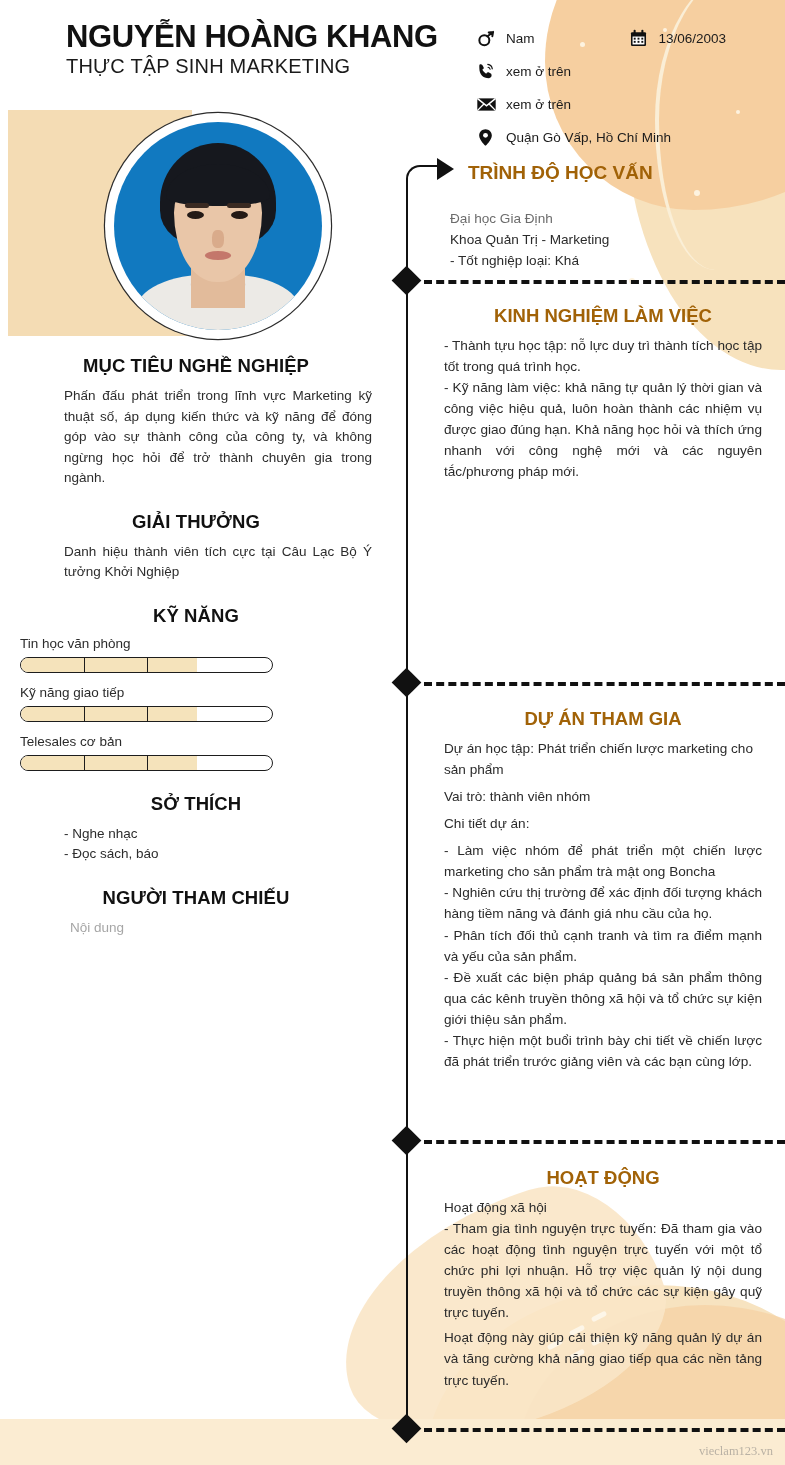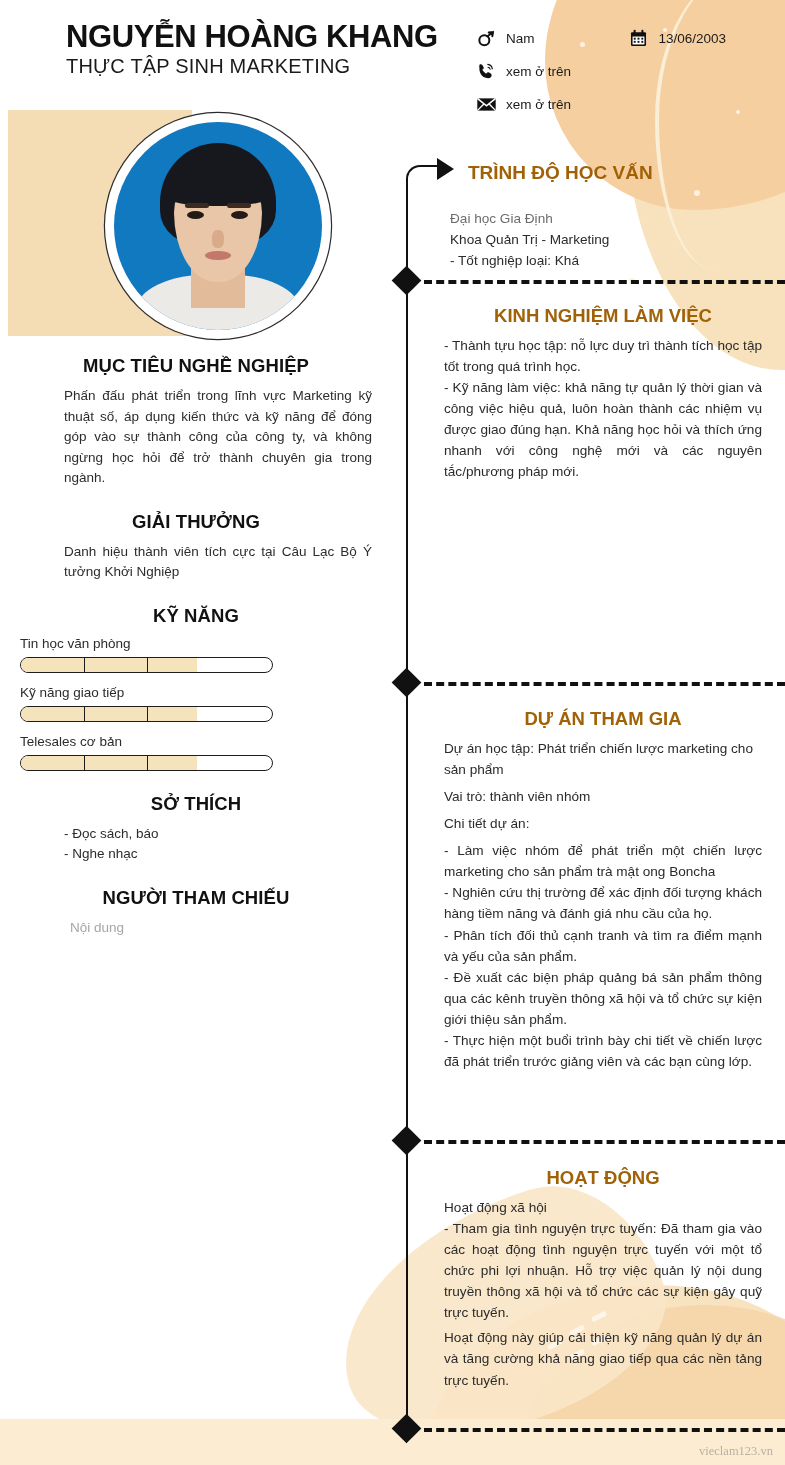--- a/index.html
+++ b/index.html
@@ -341,20 +341,29 @@
       <div class="c-ico">
         <svg width="21" height="21" viewBox="0 0 24 24">
           <rect x="1.5" y="5" width="21" height="14" fill="#111"></rect>
           <path d="M1.5 5 L12 13.5 L22.5 5" fill="none" stroke="#fff" stroke-width="1.8"></path>
           <path d="M1.5 19 L9 11.5 M22.5 19 L15 11.5" fill="none" stroke="#fff" stroke-width="1.6"></path>
         </svg>
       </div>
       <span class="c-txt">xem ở trên</span>
     </div>
 
+    <div class="c-row">
+      <div class="c-ico">
+        <svg width="19" height="21" viewBox="0 0 24 24">
+          <path d="M12 1.5c-4.4 0-8 3.5-8 7.9 0 5.9 8 13.1 8 13.1s8-7.2 8-13.1c0-4.4-3.6-7.9-8-7.9z" fill="#111"></path>
+          <circle cx="12" cy="9.3" r="3.1" fill="#fff"></circle>
+        </svg>
+      </div>
+      <span class="c-txt">Quận Gò Vấp, Hồ Chí Minh</span>
+    </div>
   </div>
 
   <div class="photo-wrap">
     <div class="photo-ring"></div>
     <div class="photo-inner">
       <div class="p-shirt"></div>
       <div class="p-collar"></div>
       <div class="p-neck"></div>
       <div class="p-hair"></div>
       <div class="p-face"></div>
@@ -407,22 +416,22 @@
         <div class="bar">
           <div class="bar-fill" style="width: 70%;"></div>
           <div class="tick" style="left:25%"></div>
           <div class="tick" style="left:50%"></div>
         </div>
       </div>
     </div>
 
     <div class="sec">
       <div class="l-head">SỞ THÍCH</div>
+      <div class="l-body nojust">- Nghe nhạc</div>
       <div class="l-body nojust">- Đọc sách, báo</div>
-      <div class="l-body nojust">- Nghe nhạc</div>
     </div>
 
     <div class="sec">
       <div class="l-head">NGƯỜI THAM CHIẾU</div>
       <div class="l-body nojust" style="color:#a6a6a6; padding-left:6px;">Nội dung</div>
     </div>
   </div>
 
   <div class="timeline">
     <div class="tl-elbow"></div>

